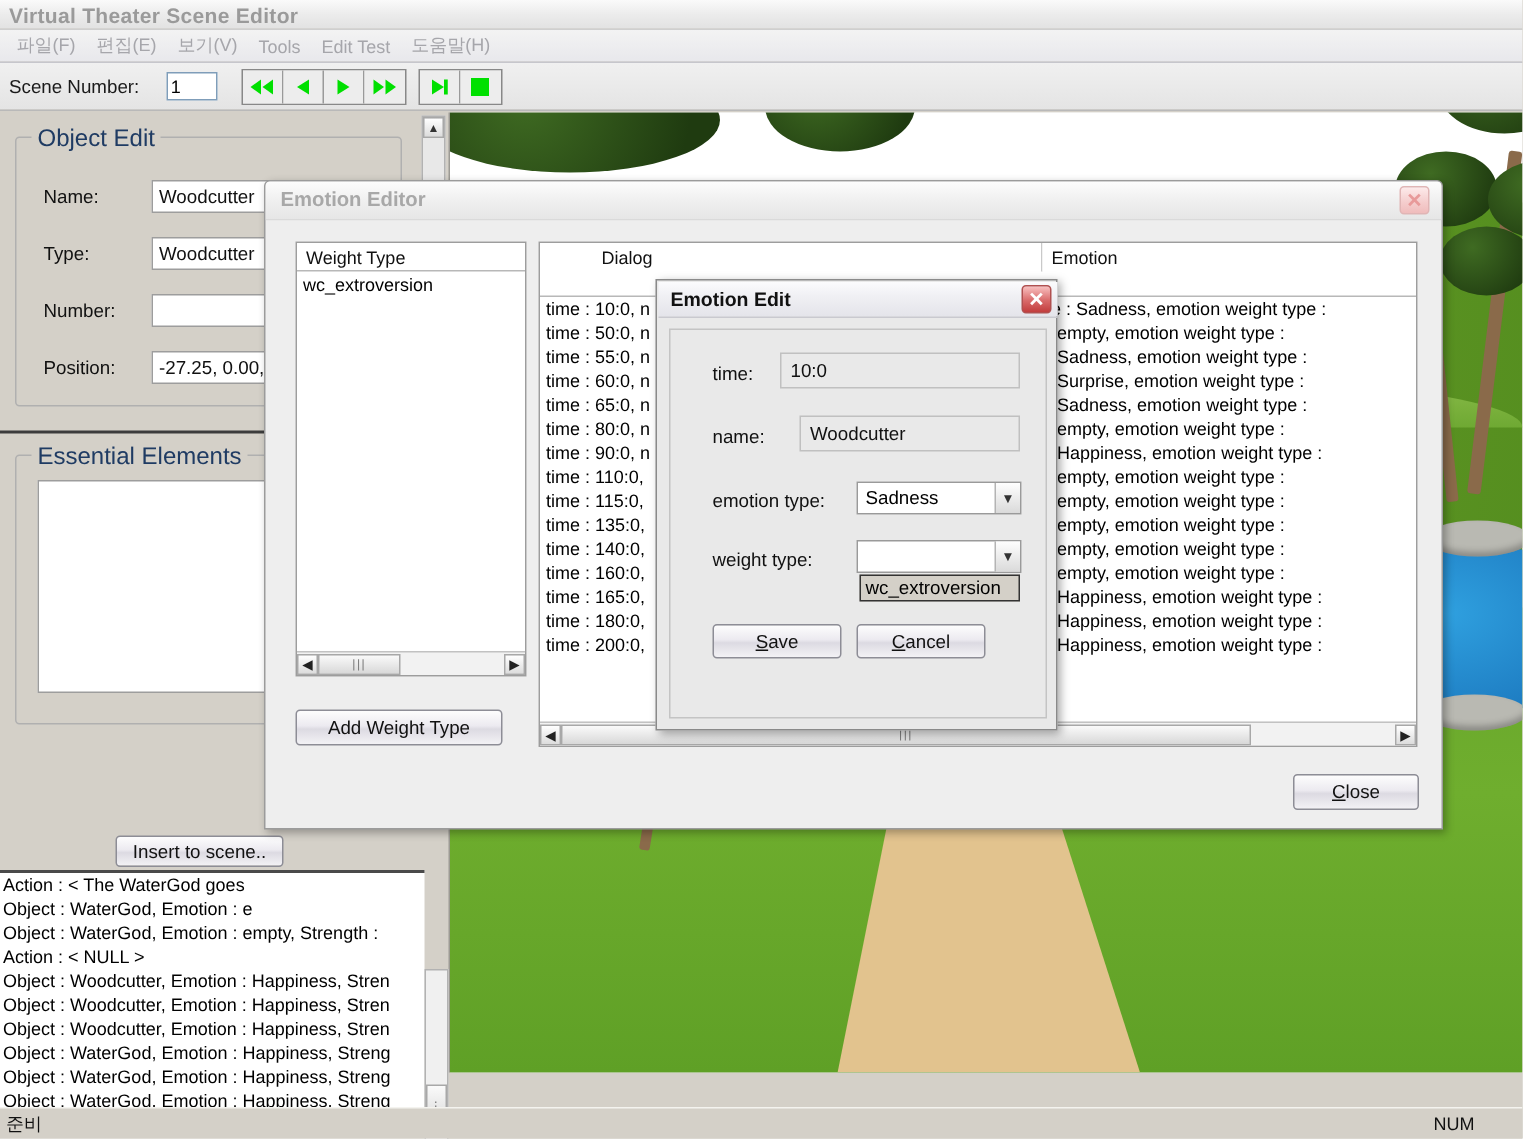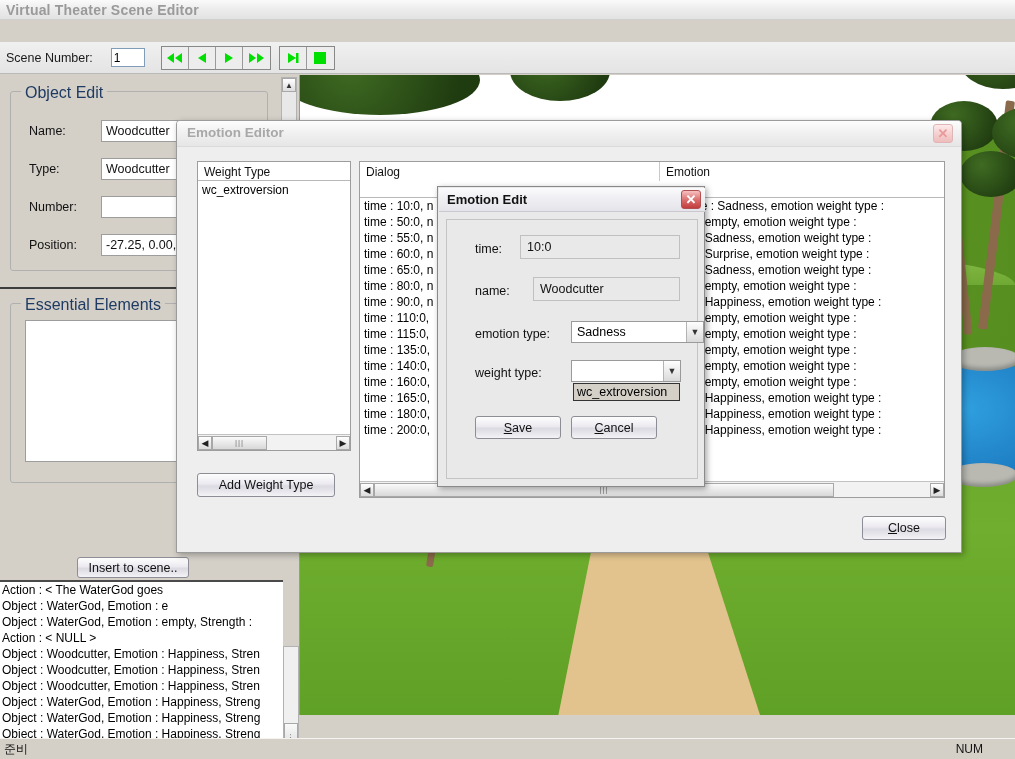--- a/index.html
+++ b/index.html
@@ -245,20 +245,28 @@
 </style>
 </head>
 <body>
 
 <div id="root">
 
   <div class="app-title">
     <div class="t">Virtual Theater Scene Editor</div>
   </div>
 
+  <div class="menubar">
+    <div class="mi">파일(F)</div>
+    <div class="mi">편집(E)</div>
+    <div class="mi">보기(V)</div>
+    <div class="mi">Tools</div>
+    <div class="mi">Edit Test</div>
+    <div class="mi">도움말(H)</div>
+  </div>
 
   <div class="toolbar">
     <span class="tb-label">Scene Number:</span>
     <input class="tb-input" value="1" style="">
 
     <div class="tb-group">
       <div class="tb-btn">
         <svg width="18" height="12" viewBox="0 0 18 12">
           <polygon points="8,1 8,11 1,6" fill="#00e000"></polygon>
             <polygon points="16,1 16,11 9,6" fill="#00e000"></polygon>
@@ -402,21 +410,21 @@
       <div style="padding:2px 0 0 4px;font-size:12px;color:#000;">wc_extroversion</div>
       <div style="position:absolute;left:0;bottom:0;width:152px;height:16px;background:#f2f2f2;border-top:1px solid #c2c2c2;display:flex;align-items:center;">
         <div class="sb-arrow" style="width:14px;height:14px;">◀</div>
         <div class="sb-thumb" style="flex:0 0 55px;height:14px;">|||</div>
         <div class="sb-arrow" style="margin-left:auto;width:14px;height:14px;">▶</div>
       </div>
     </div>
     <div class="btn" style="position:absolute;left:20px;top:352px;width:138px;height:24px;">Add Weight Type</div>
 
     <div style="position:absolute;left:182px;top:40px;width:586px;height:337px;border:1px solid #9d9d9d;background:#fff;overflow:hidden;">
-      <div style="display:flex;border-bottom:1px solid #b8b8b8;height:36px;">
+      <div style="display:flex;border-bottom:1px solid #b8b8b8;height:36px;padding-left:35px;">
         <div class="panel-head" style="flex:0 0 300px;border-bottom:none;border-right:1px solid #c9c9c9;">Dialog</div>
         <div class="panel-head" style="flex:1;border-bottom:none;">Emotion</div>
       </div>
       <div style="display:flex;font-size:12px;">
         <div style="flex:0 0 300px;">
           <div style="height:16px;line-height:16px;padding-left:4px;white-space:nowrap;">time : 10:0, n</div>
           <div style="height:16px;line-height:16px;padding-left:4px;white-space:nowrap;">time : 50:0, n</div>
           <div style="height:16px;line-height:16px;padding-left:4px;white-space:nowrap;">time : 55:0, n</div>
           <div style="height:16px;line-height:16px;padding-left:4px;white-space:nowrap;">time : 60:0, n</div>
           <div style="height:16px;line-height:16px;padding-left:4px;white-space:nowrap;">time : 65:0, n</div>
@@ -469,21 +477,21 @@
     </div>
 
     <div class="ee-body">
       <div class="ee-label" style="left:28px;top:22px;">time:</div>
       <div class="ee-field" style="left:73px;top:15px;width:160px;">10:0</div>
 
       <div class="ee-label" style="left:28px;top:64px;">name:</div>
       <div class="ee-field" style="left:86px;top:57px;width:147px;">Woodcutter</div>
 
       <div class="ee-label" style="left:28px;top:107px;">emotion type:</div>
-      <div class="ee-select" style="left:124px;top:101px;width:133px;">
+      <div class="ee-select" style="left:124px;top:101px;width:110px;">
         <span class="val">Sadness</span>
         <span class="caret">▼</span>
       </div>
 
       <div class="ee-label" style="left:28px;top:146px;">weight type:</div>
       <div class="ee-select" style="left:124px;top:140px;width:110px;">
         <span class="val"></span>
         <span class="caret">▼</span>
       </div>
       <div class="dropdown-pop" style="left:126px;top:163px;width:107px;">wc_extroversion</div>

